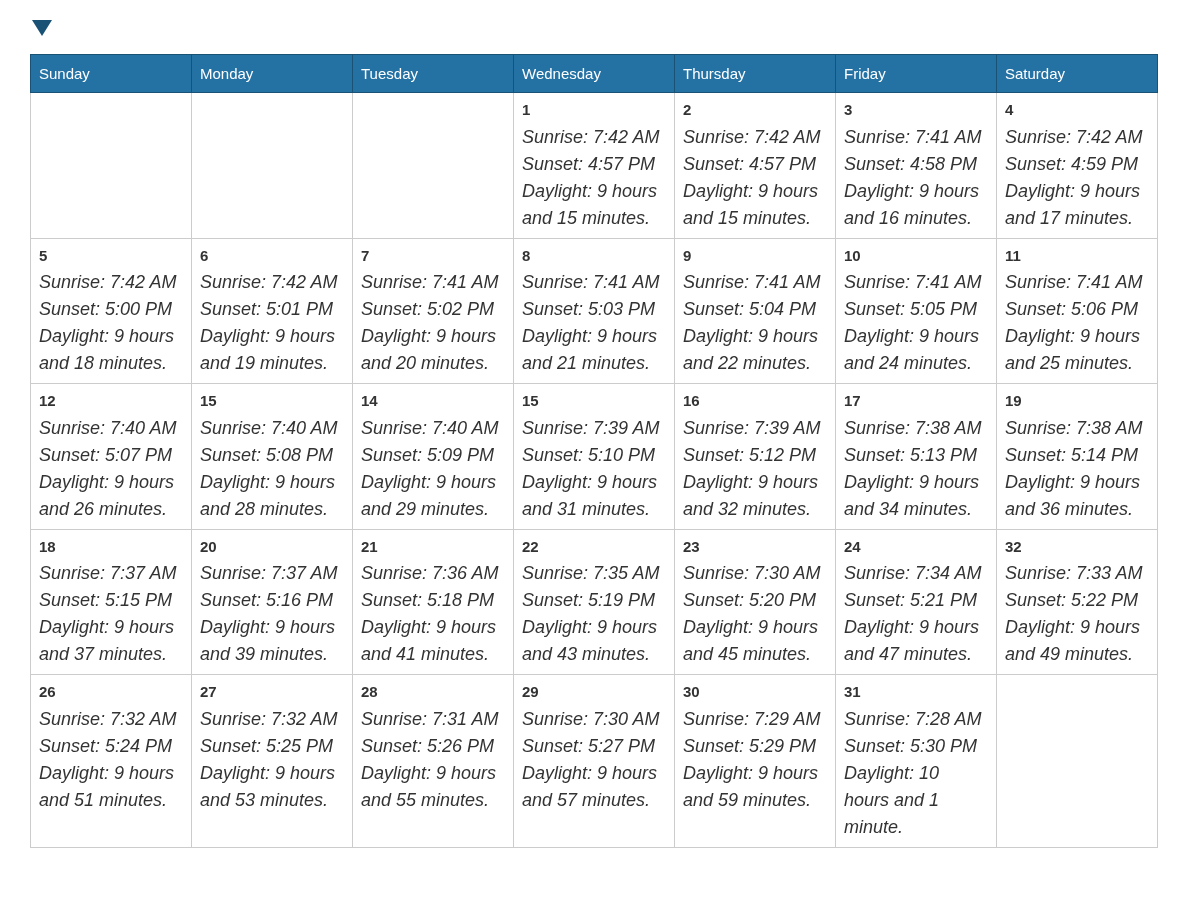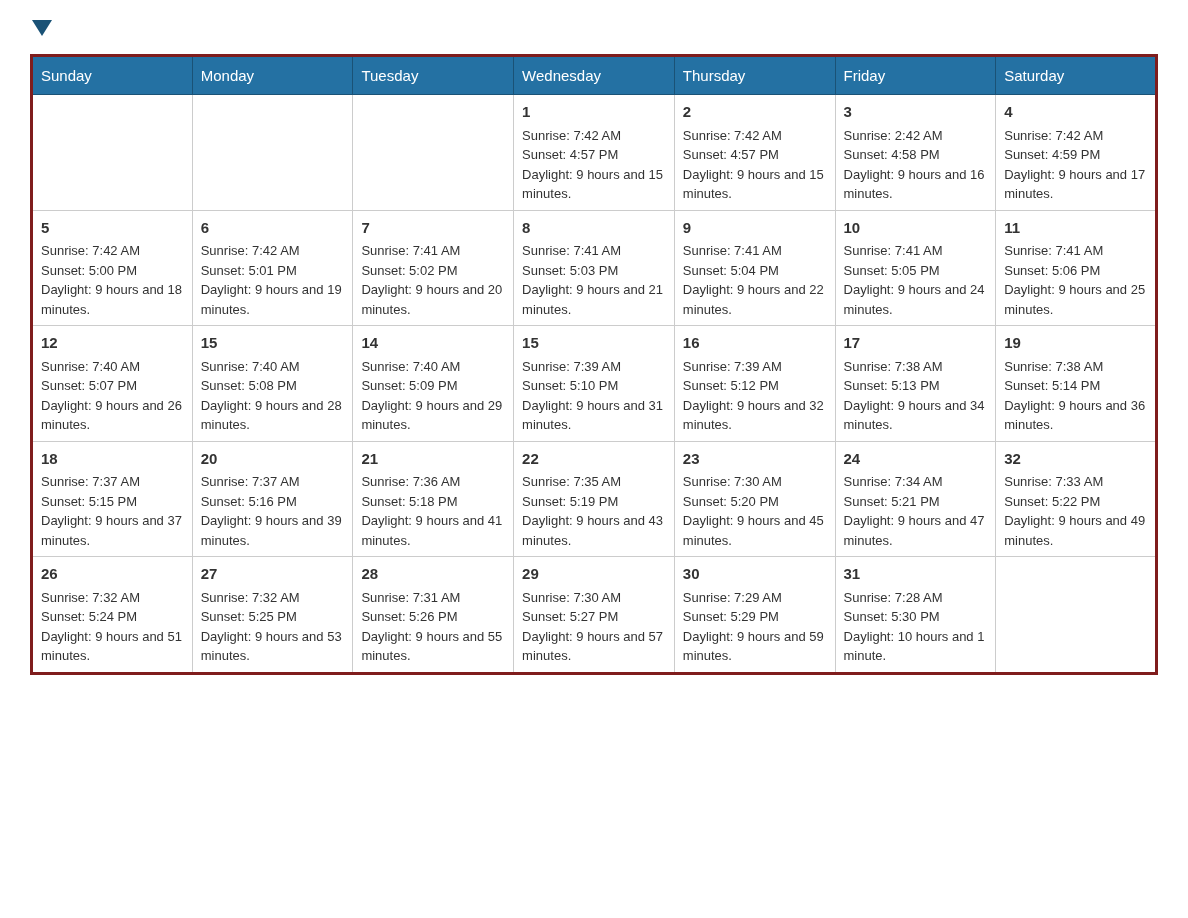--- a/index.html
+++ b/index.html
@@ -54,21 +54,21 @@
       line-height: 1.1;
     }
     .subtitle {
       font-size: 20px;
       color: #555;
       margin-top: 4px;
     }
     .calendar {
       width: 100%;
       border-collapse: collapse;
-      border: 3px solid #7f1d1d;
+      border: 1px solid #7f1d1d;
     }
     .calendar th {
       background-color: #2471a3;
       color: #fff;
       padding: 10px 8px;
       text-align: left;
       font-size: 15px;
       font-weight: normal;
       border: 1px solid #1a5276;
     }
@@ -81,23 +81,24 @@
       font-size: 13px;
       line-height: 1.5;
     }
     .day-number {
       font-size: 15px;
       font-weight: bold;
       display: block;
       margin-bottom: 2px;
     }
     .day-info {
-      font-size: 13px;
+      font-size: 18px;
       color: #333;
       line-height: 1.5;
+      font-style: italic;
     }
     .empty-cell {
       background: #fff;
     }
   </style>
 </head>
 <body>
 
 <div class="header">
   <div class="logo">
@@ -139,21 +140,21 @@
         </td>
         <td>
           <span class="day-number">2</span>
           <div class="day-info">Sunrise: 7:42 AM
 Sunset: 4:57 PM
 Daylight: 9 hours
 and 15 minutes.</div>
         </td>
         <td>
           <span class="day-number">3</span>
-          <div class="day-info">Sunrise: 2:42 AM
+          <div class="day-info">Sunrise: 7:41 AM
 Sunset: 4:58 PM
 Daylight: 9 hours
 and 16 minutes.</div>
         </td>
         <td>
           <span class="day-number">4</span>
           <div class="day-info">Sunrise: 7:42 AM
 Sunset: 4:59 PM
 Daylight: 9 hours
 and 17 minutes.</div>

